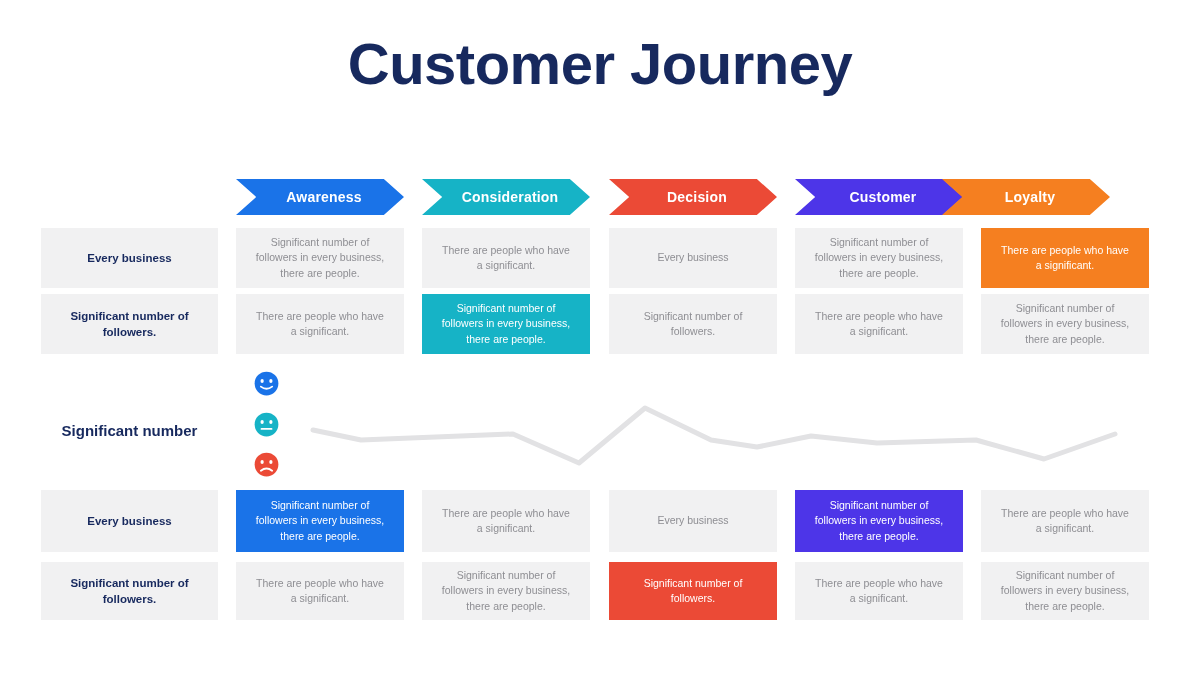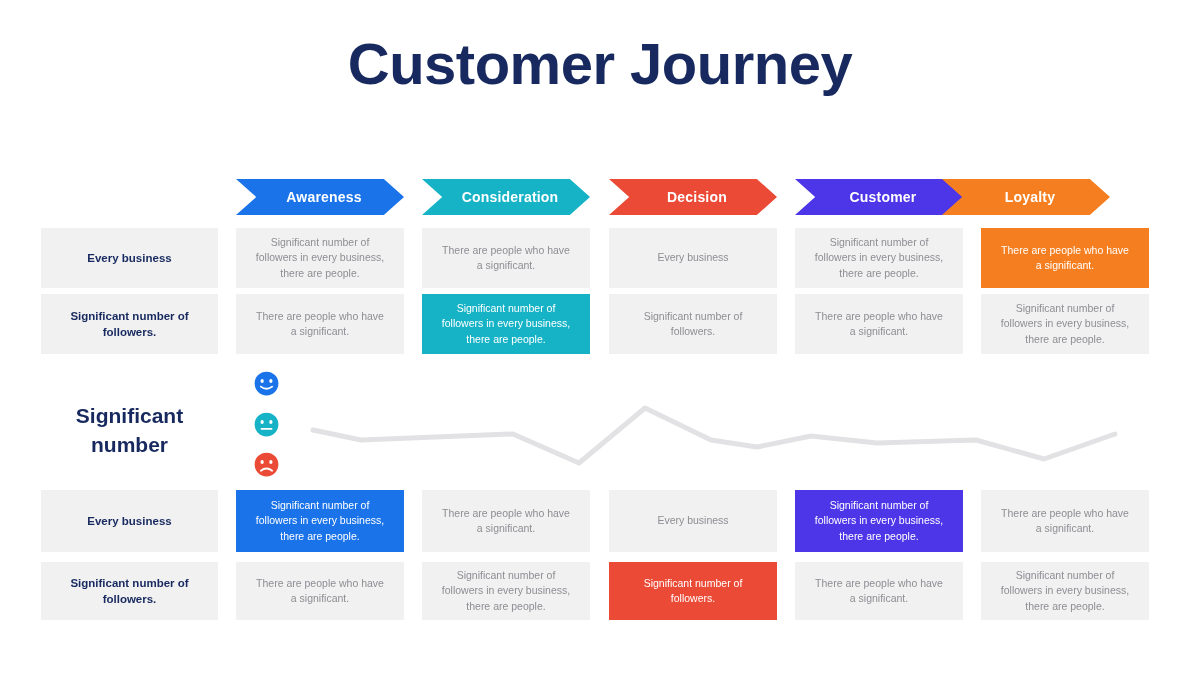--- a/index.html
+++ b/index.html
@@ -64,21 +64,22 @@
     font-size: 11.5px;
     font-weight: bold;
     line-height: 1.4;
     color: #17295e;
     background: #f1f1f2;
     padding: 4px 10px;
     white-space: pre-line;
   }
   .rowlabel.plain {
     background: transparent;
-    font-size: 21px;
+    font-size: 15px;
+    text-align: right;
   }
 
   
   #sentiment-icons {
     position: absolute;
     left: 252px; top: 371px;
     width: 28px; height: 106px;
     display: flex;
     flex-direction: column;
     justify-content: space-between;

